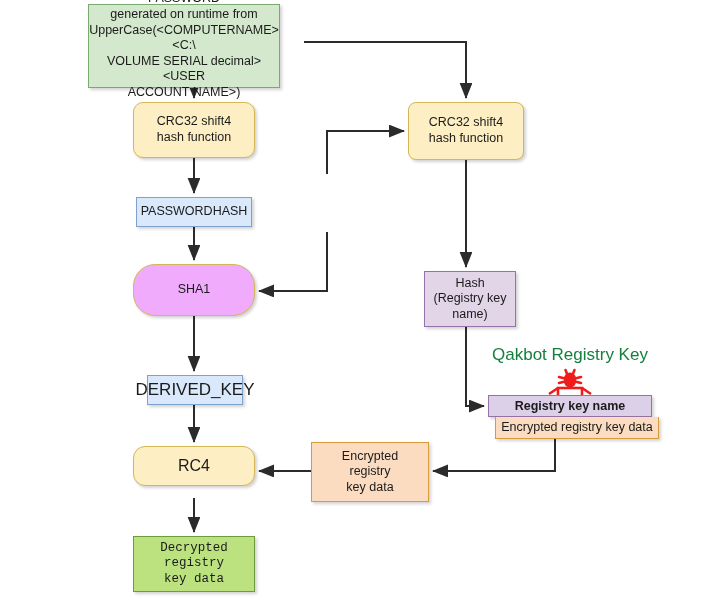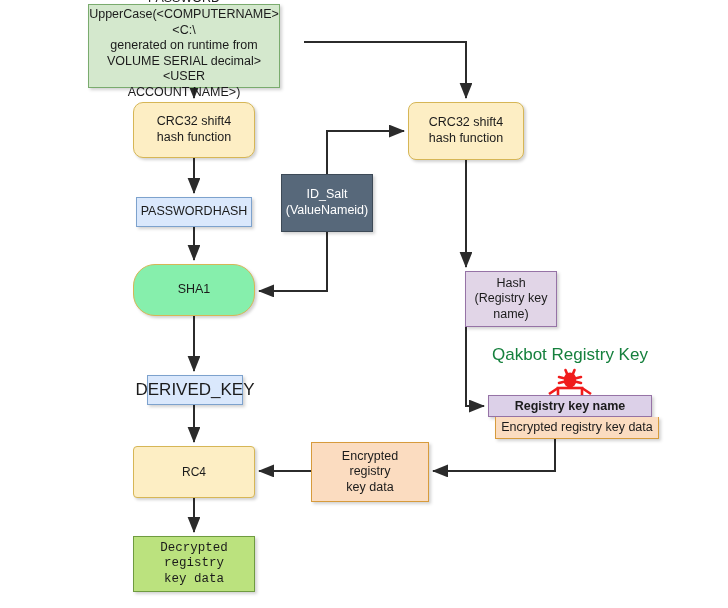--- a/index.html
+++ b/index.html
@@ -62,39 +62,39 @@
   .n-passwordhash {
     left: 136px; top: 197px;
     width: 116px; height: 30px;
     background: #dae8fc;
     border: 1px solid #7da2cd;
     font-size: 12.5px;
   }
   .n-sha1 {
     left: 133px; top: 264px;
     width: 122px; height: 52px;
-    background: #86efac;
+    background: #f0abfc;
     border: 1px solid #d6b656;
     border-radius: 22px;
     font-size: 12.5px;
   }
   .n-derived {
     left: 147px; top: 375px;
     width: 96px; height: 30px;
     background: #dae8fc;
     border: 1px solid #7da2cd;
     font-size: 17px;
   }
   .n-rc4 {
     left: 133px; top: 446px;
-    width: 122px; height: 52px;
+    width: 122px; height: 40px;
     background: #fdeec4;
     border: 1px solid #d6b656;
-    border-radius: 4px;
-    font-size: 12px;
+    border-radius: 12px;
+    font-size: 16px;
   }
   .n-decrypted {
     left: 133px; top: 536px;
     width: 122px; height: 56px;
     background: #bbe27e;
     border: 1px solid #6f9b40;
     font-size: 12.5px;
     font-family: Liberation Mono, monospace;
   }
   .n-idsalt {
@@ -112,21 +112,20 @@
     border: 1px solid #d6b656;
     border-radius: 8px;
     font-size: 12.5px;
   }
   .n-hash {
     left: 424px; top: 271px;
     width: 92px; height: 56px;
     background: #e1d5e7;
     border: 1px solid #9673a6;
     font-size: 12.5px;
-    margin-left: 41px;
   }
   .n-encdata-mid {
     left: 311px; top: 442px;
     width: 118px; height: 60px;
     background: #fbdcc0;
     border: 1px solid #d79b3c;
     font-size: 12.5px;
   }
 
   
@@ -215,22 +214,22 @@
 
       <path d="M555,418 L555,471 L433,471"></path>
 
       <path d="M311,471 L259,471"></path>
     </g>
   </svg>
 
   <div class="node n-password">
     <span>
       <span>PASSWORD</span>
+      <span>generated on runtime from</span>
       <span>UpperCase(&lt;COMPUTERNAME&gt;&lt;C:\</span>
-      <span>generated on runtime from</span>
       <span>VOLUME SERIAL decimal&gt;&lt;USER</span>
       <span>ACCOUNT NAME&gt;)</span>
     </span>
   </div>
 
   <div class="node n-crc-left">
     <span>
       <span>CRC32 shift4</span>
       <span>hash function</span>
     </span>
@@ -252,26 +251,20 @@
     <span>RC4</span>
   </div>
 
   <div class="node n-decrypted">
     <span>
       <span>Decrypted registry</span>
       <span>key data</span>
     </span>
   </div>
 
-  <div class="node n-idsalt">
-    <span>
-      <span>ID_Salt</span>
-      <span>(ValueNameid)</span>
-    </span>
-  </div>
 
   <div class="node n-crc-right">
     <span>
       <span>CRC32 shift4</span>
       <span>hash function</span>
     </span>
   </div>
 
   <div class="node n-hash">
     <span>

